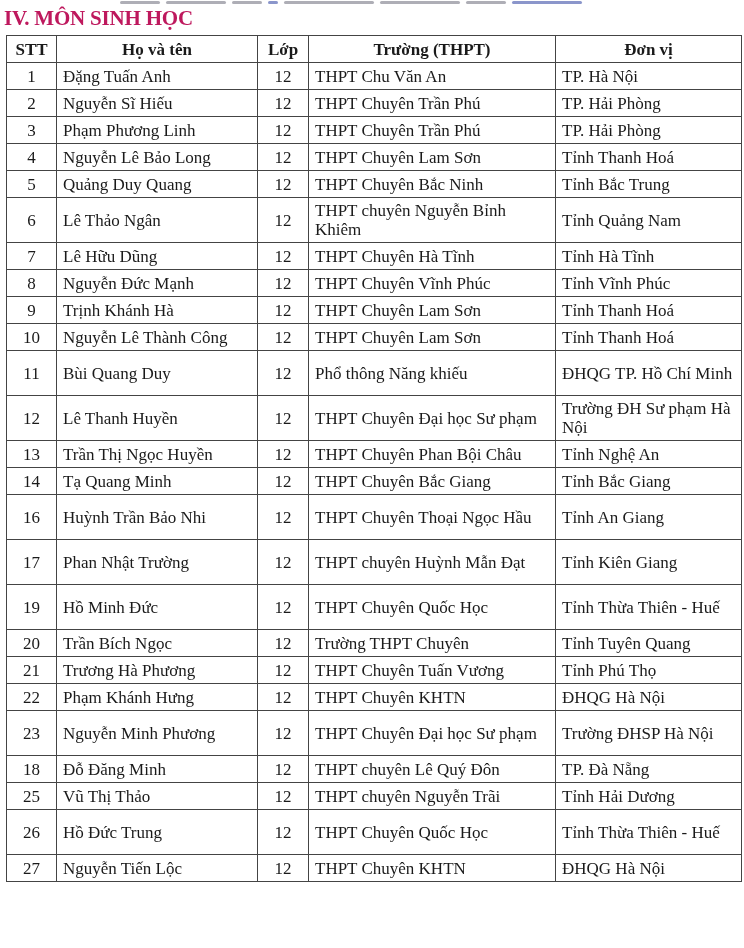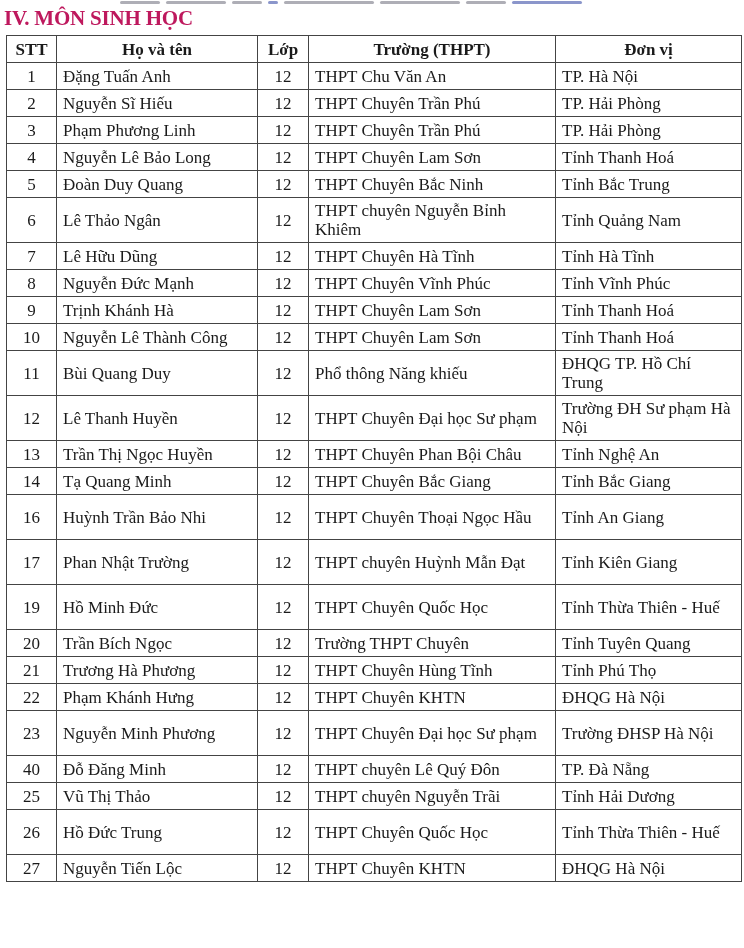--- a/index.html
+++ b/index.html
@@ -72,21 +72,21 @@
       </tr>
       <tr>
         <td class="c-stt">4</td>
         <td class="c-name">Nguyễn Lê Bảo Long</td>
         <td class="c-lop">12</td>
         <td class="c-school">THPT Chuyên Lam Sơn</td>
         <td class="c-unit">Tỉnh Thanh Hoá</td>
       </tr>
       <tr>
         <td class="c-stt">5</td>
-        <td class="c-name">Đoàn Duy Quang</td>
+        <td class="c-name">Quảng Duy Quang</td>
         <td class="c-lop">12</td>
         <td class="c-school">THPT Chuyên Bắc Ninh</td>
         <td class="c-unit">Tỉnh Bắc Trung</td>
       </tr>
       <tr class="double">
         <td class="c-stt">6</td>
         <td class="c-name">Lê Thảo Ngân</td>
         <td class="c-lop">12</td>
         <td class="c-school">THPT chuyên Nguyễn Bỉnh Khiêm</td>
         <td class="c-unit">Tỉnh Quảng Nam</td>
@@ -117,21 +117,21 @@
         <td class="c-name">Nguyễn Lê Thành Công</td>
         <td class="c-lop">12</td>
         <td class="c-school">THPT Chuyên Lam Sơn</td>
         <td class="c-unit">Tỉnh Thanh Hoá</td>
       </tr>
       <tr class="double">
         <td class="c-stt">11</td>
         <td class="c-name">Bùi Quang Duy</td>
         <td class="c-lop">12</td>
         <td class="c-school">Phổ thông Năng khiếu</td>
-        <td class="c-unit">ĐHQG TP. Hồ Chí Trung</td>
+        <td class="c-unit">ĐHQG TP. Hồ Chí Minh</td>
       </tr>
       <tr class="double">
         <td class="c-stt">12</td>
         <td class="c-name">Lê Thanh Huyền</td>
         <td class="c-lop">12</td>
         <td class="c-school">THPT Chuyên Đại học Sư phạm</td>
         <td class="c-unit">Trường ĐH Sư phạm Hà Nội</td>
       </tr>
       <tr>
         <td class="c-stt">13</td>
@@ -172,39 +172,39 @@
         <td class="c-stt">20</td>
         <td class="c-name">Trần Bích Ngọc</td>
         <td class="c-lop">12</td>
         <td class="c-school">Trường THPT Chuyên</td>
         <td class="c-unit">Tỉnh Tuyên Quang</td>
       </tr>
       <tr>
         <td class="c-stt">21</td>
         <td class="c-name">Trương Hà Phương</td>
         <td class="c-lop">12</td>
-        <td class="c-school">THPT Chuyên Hùng Tĩnh</td>
+        <td class="c-school">THPT Chuyên Tuấn Vương</td>
         <td class="c-unit">Tỉnh Phú Thọ</td>
       </tr>
       <tr>
         <td class="c-stt">22</td>
         <td class="c-name">Phạm Khánh Hưng</td>
         <td class="c-lop">12</td>
         <td class="c-school">THPT Chuyên KHTN</td>
         <td class="c-unit">ĐHQG Hà Nội</td>
       </tr>
       <tr class="double">
         <td class="c-stt">23</td>
         <td class="c-name">Nguyễn Minh Phương</td>
         <td class="c-lop">12</td>
         <td class="c-school">THPT Chuyên Đại học Sư phạm</td>
         <td class="c-unit">Trường ĐHSP Hà Nội</td>
       </tr>
       <tr>
-        <td class="c-stt">40</td>
+        <td class="c-stt">18</td>
         <td class="c-name">Đỗ Đăng Minh</td>
         <td class="c-lop">12</td>
         <td class="c-school">THPT chuyên Lê Quý Đôn</td>
         <td class="c-unit">TP. Đà Nẵng</td>
       </tr>
       <tr>
         <td class="c-stt">25</td>
         <td class="c-name">Vũ Thị Thảo</td>
         <td class="c-lop">12</td>
         <td class="c-school">THPT chuyên Nguyễn Trãi</td>

